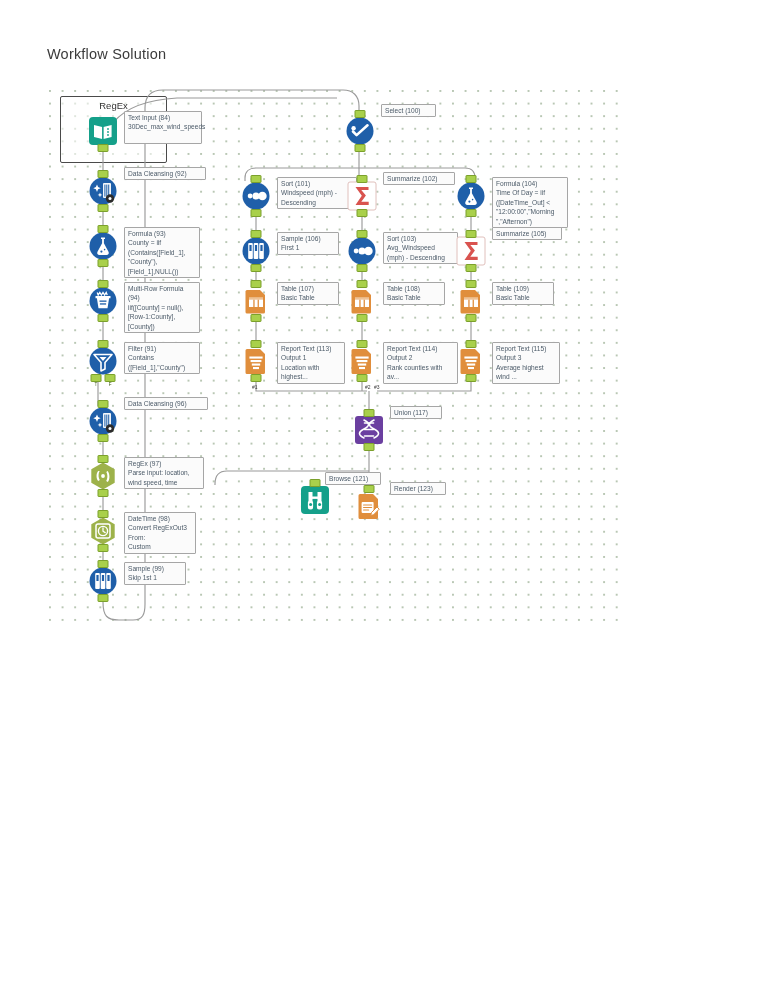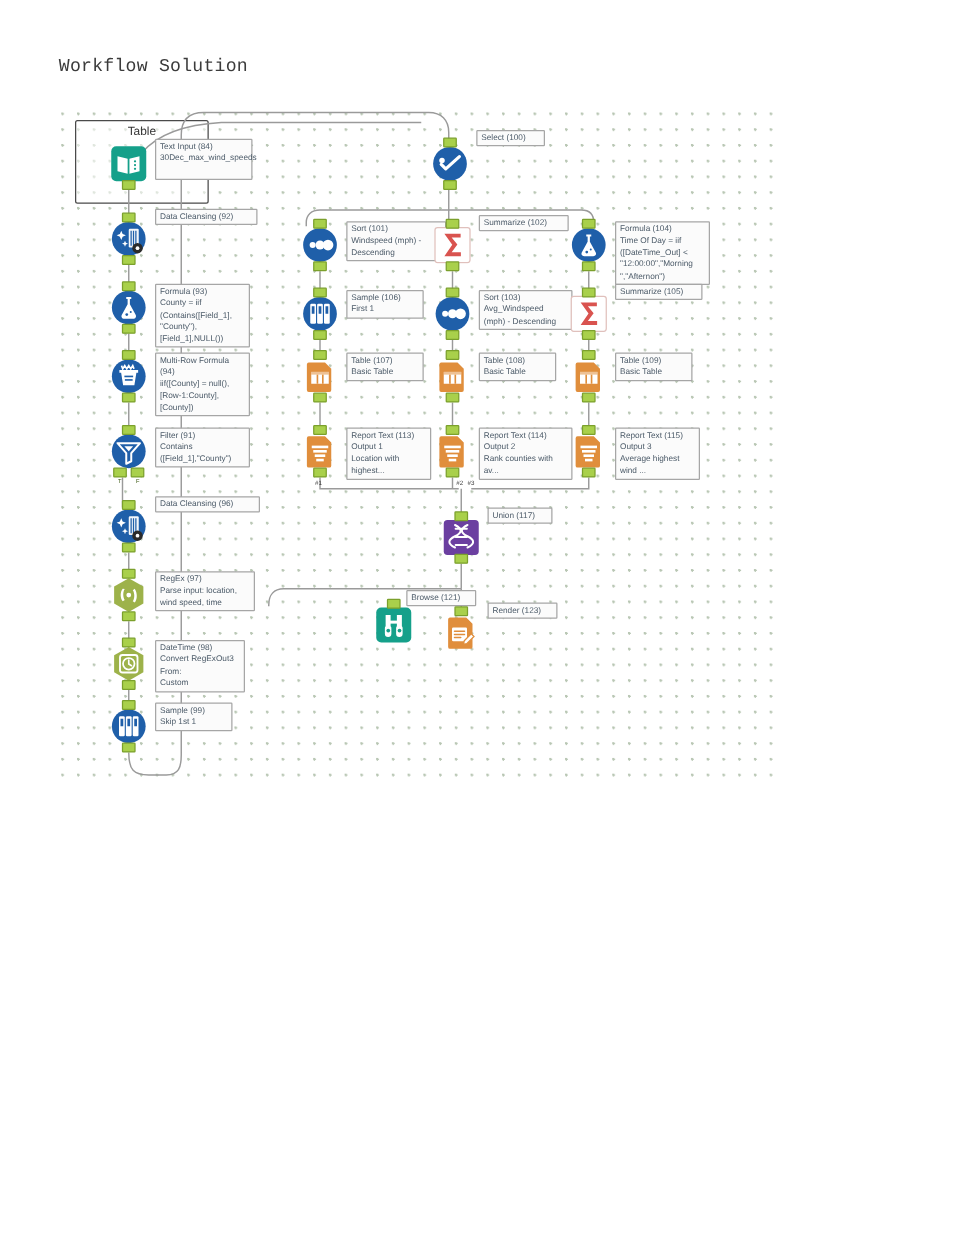--- a/index.html
+++ b/index.html
@@ -3,21 +3,21 @@
 <meta charset="utf-8">
 <style>
   html,body{margin:0;padding:0;}
   body{
     width:772px;height:999px;background:#ffffff;
     font-family:"Liberation Sans", sans-serif;
     overflow:hidden;position:relative;
   }
   #page-title{
     position:absolute;left:47px;top:46px;
-    font-size:14.5px;color:#3b3b3b;letter-spacing:.2px;font-family:Liberation Mono, monospace;
+    font-size:14.5px;color:#3b3b3b;letter-spacing:.2px;
   }
   
   #canvas{
     position:absolute;left:47px;top:88px;width:572px;height:535px;
     background-color:#ffffff;
     background-image:
       radial-gradient(circle at 1px 1px, #b9c7b4 1px, transparent 1.2px);
     background-size:12.6px 12.6px;
     background-position:2px 2px;
   }
@@ -63,21 +63,21 @@
   .conn-lbl{position:absolute;font-size:5px;color:#3a3a3a;}
 </style>
 </head>
 <body>
 
 <div id="page-title">Workflow Solution</div>
 
 <div id="canvas">
 
   <div class="container-box" style="left:13px;top:8px;width:105px;height:65px;">
-    <div class="container-title">Table</div>
+    <div class="container-title">RegEx</div>
   </div>
 
   <svg id="wires" viewBox="0 0 572 535">
 
     <path class="wire" d="M56,64 L56,88"></path>
 
     <path class="wire" d="M56,124 L56,143"></path>
 
     <path class="wire" d="M56,179 L56,198"></path>
 

